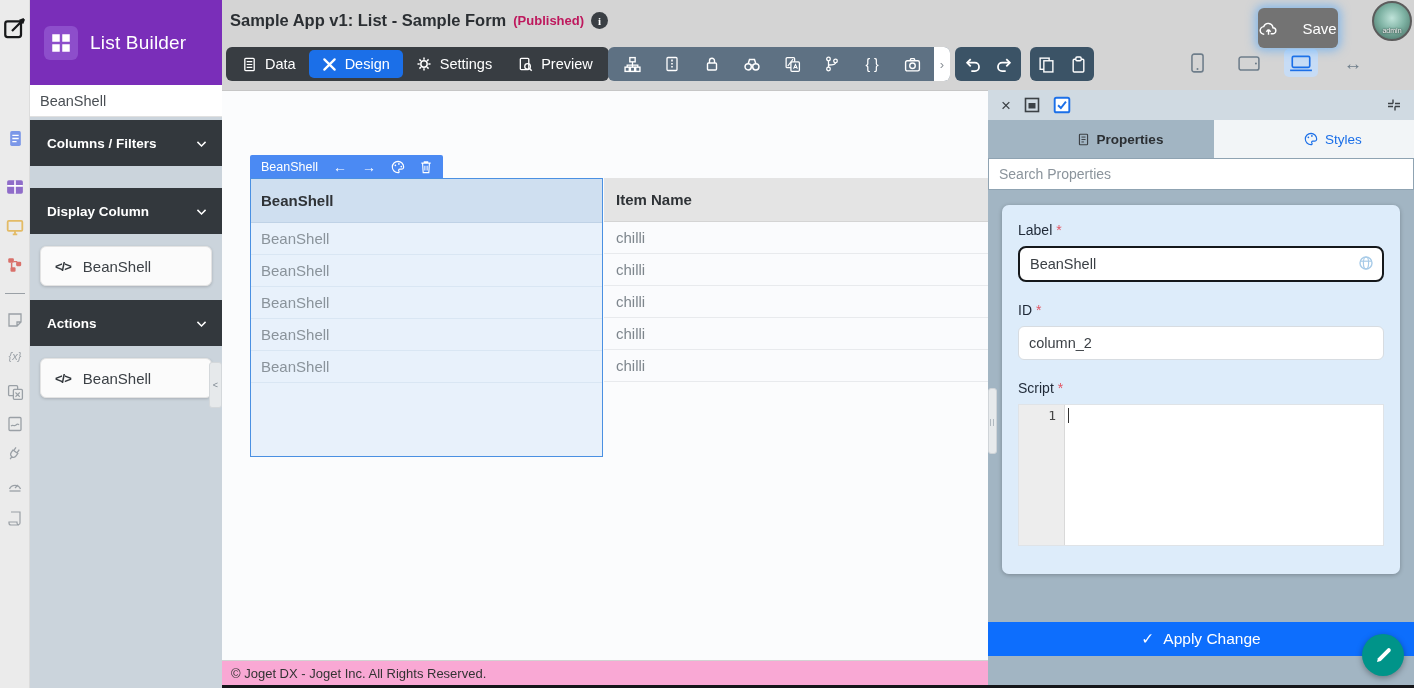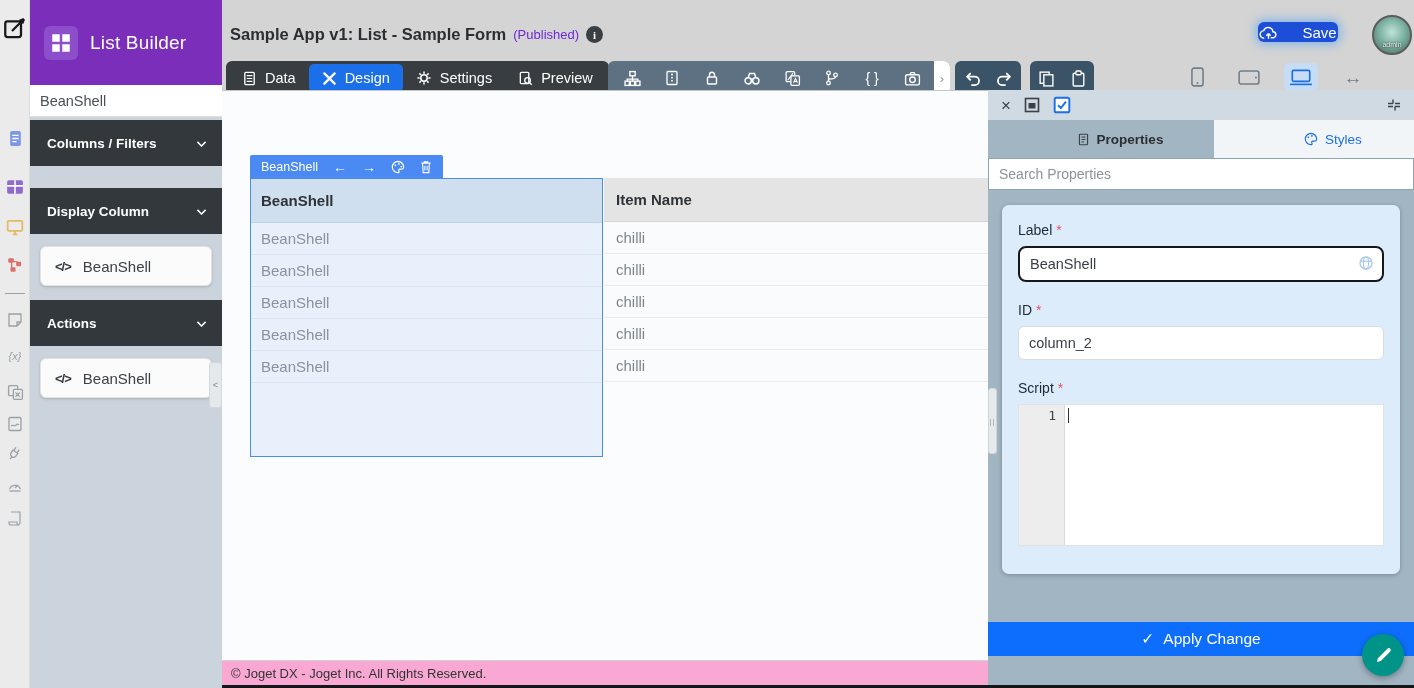--- a/index.html
+++ b/index.html
@@ -22,40 +22,40 @@
   .side-search .clear { width:26px; text-align:center; color:#8a9096; font-size:14px; cursor:pointer; }
   .side-section { height:46px; background:#33383d; color:#fff; display:flex; align-items:center; justify-content:space-between; padding:0 14px 0 17px; margin-top:10px; }
   .side-section .lbl { font-size:13.5px; font-weight:bold; }
   .gapblock { height:12px; }
   .palette-card { margin:12px 10px 14px 10px; height:40px; background:#fbfbfb; border:1px solid #e3e3e3; border-radius:6px; box-shadow:0 1px 3px rgba(0,0,0,.18); display:flex; align-items:center; gap:12px; padding-left:14px; }
   .code-glyph { font-weight:bold; font-size:13px; color:#33383d; letter-spacing:-1px; }
   .palette-card .plabel { font-size:15px; color:#3c4146; }
   #sidebar-collapse { position:absolute; left:209px; top:362px; width:13px; height:46px; background:#e6e9eb; border:1px solid #d4d8db; border-radius:3px; color:#7d8790; font-size:9px; display:flex; align-items:center; justify-content:center; z-index:5; }
 
   
-  #topbar { position:absolute; left:222px; top:0; width:1192px; height:90px; background:#d4d4d4;margin-top:14px; }
+  #topbar { position:absolute; left:222px; top:0; width:1192px; height:90px; background:#d4d4d4; }
   .title-row { position:absolute; left:8px; top:11px; display:flex; align-items:center; gap:7px; }
   .app-title { font-size:16.5px; font-weight:bold; color:#2b2f33; }
-  .app-status { font-size:13px; color:#6d28d9; }
+  .app-status { font-size:13px; color:#be185d;font-weight:bold; }
   .info-badge { width:17px; height:17px; border-radius:50%; background:#3a3f44; color:#fff; font-size:11px; font-weight:bold; display:flex; align-items:center; justify-content:center; font-family:"Liberation Serif", serif; }
   .tab-group { position:absolute; left:4px; top:47px; height:34px; background:#383d42; border-radius:6px; display:flex; align-items:center; padding:0 3px; }
   .main-tab { height:28px; display:flex; align-items:center; gap:8px; padding:0 13px; color:#fff; font-size:14.5px; border-radius:5px; cursor:pointer; }
   .main-tab.active { background:#1b6fe8; }
   .tool-slate { position:absolute; left:386px; top:47px; width:342px; height:34px; background:#5e7183; border-radius:6px; display:flex; align-items:center; padding-left:4px; }
   .tool-slate .tico { width:40px; display:flex; justify-content:center; align-items:center; height:34px; cursor:pointer; }
   .slate-more { margin-left:auto; width:16px; height:34px; background:#fff; border-radius:0 6px 6px 0; display:flex; align-items:center; justify-content:center; color:#8a9096; font-size:13px; }
   .tool-dark { position:absolute; top:47px; height:34px; background:#3b5366; border-radius:6px; display:flex; align-items:center; justify-content:center; gap:4px; }
   #undo-redo { left:733px; width:66px; }
   #copy-paste { left:808px; width:64px; }
   .tool-dark .tico { width:28px; display:flex; justify-content:center; cursor:pointer; }
   .device-row { position:absolute; left:958px; top:49px; display:flex; align-items:center; gap:18px; }
   .dev { width:34px; height:28px; display:flex; align-items:center; justify-content:center; border-radius:5px; cursor:pointer; }
   .dev.active { background:#c7dcf5; }
   .resize-glyph { color:#6e7d8a; font-size:19px; line-height:1; }
-  .save-btn { position:absolute; left:1036px; top:8px; width:80px; height:20px; background:#1d4ed8; border:none; border-radius:6px; color:#fff; font-size:15px; display:flex; align-items:center; justify-content:center; gap:24px; box-shadow:0 0 10px 3px rgba(75,163,247,.55); cursor:pointer; font-family:inherit; }
+  .save-btn { position:absolute; left:1036px; top:8px; width:80px; height:40px; background:#737373; border:none; border-radius:6px; color:#fff; font-size:15px; display:flex; align-items:center; justify-content:center; gap:24px; box-shadow:0 0 10px 3px rgba(75,163,247,.55); cursor:pointer; font-family:inherit; }
   .avatar { position:absolute; left:1150px; top:1px; width:40px; height:40px; border-radius:50%; background:radial-gradient(circle at 50% 42%, #bfe3d9 0%, #7fb3a4 45%, #41695e 100%); border:2px solid #5c5c5c; display:flex; align-items:flex-end; justify-content:center; overflow:hidden; }
   .avatar span { color:#f2f2f2; font-size:7px; padding-bottom:5px; text-shadow:0 0 2px #000; }
 
   
   #canvas { position:absolute; left:222px; top:90px; width:766px; height:596px; background:#fbfcfd; border-top:1px solid #c6c6c6; overflow:hidden; }
   .el-tab { position:absolute; left:28px; top:64px; height:23px; background:#4b8af3; color:#fff; display:flex; align-items:center; gap:15px; padding:0 11px; font-size:12.5px; border-radius:2px 2px 0 0; }
   .el-tab .arr { font-size:14px; cursor:pointer; }
   .colA { position:absolute; left:28px; top:87px; width:353px; height:279px; background:#e8f1fb; border:1px solid #4a90e2; }
   .colA .th { height:44px; background:#cfdff0; display:flex; align-items:center; padding-left:10px; font-size:15px; font-weight:bold; color:#2f3337; border-bottom:1px solid #bfd2e6; }
   .colA .td { height:32px; display:flex; align-items:center; padding-left:10px; font-size:15px; color:#8a939b; border-bottom:1px solid #d9e6f3; }

